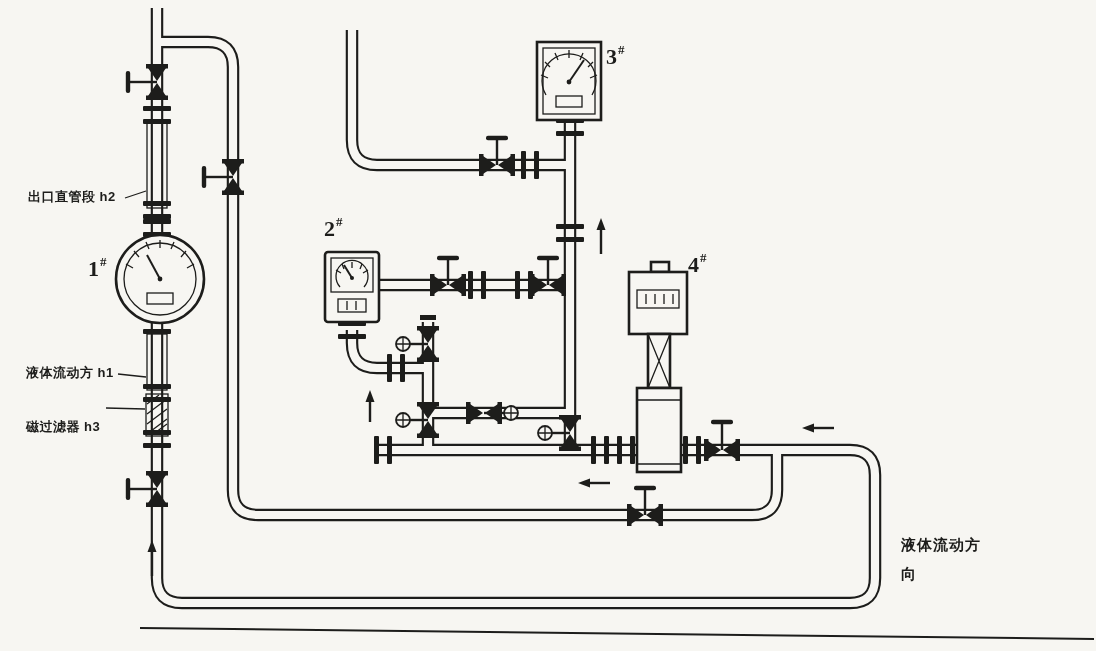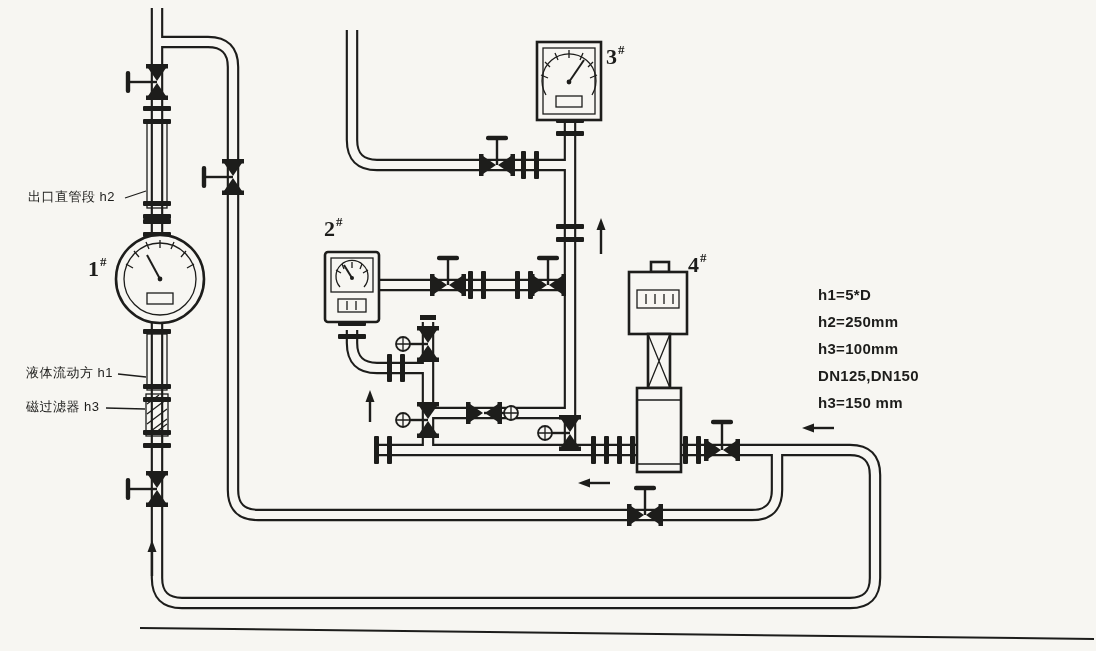--- a/index.html
+++ b/index.html
@@ -14,21 +14,21 @@
   
   .po{stroke:#1d1d1b;stroke-width:12.5;fill:none}
   .pi{stroke:#f7f6f2;stroke-width:8.2;fill:none}
   .shape{fill:#f7f6f2;stroke:#1d1d1b;stroke-width:2.6}
   .thin{fill:none;stroke:#1d1d1b;stroke-width:1.3}
   .stem{stroke:#1d1d1b;stroke-width:2.4;fill:none}
   .needle{stroke:#1d1d1b;stroke-width:2;fill:none}
   use.ink{fill:#1d1d1b}
   .inkfill{fill:#1d1d1b;stroke:none}
   
-  .lbl{position:absolute;font-weight:normal;white-space:nowrap;line-height:1.15}
+  .lbl{position:absolute;font-weight:bold;white-space:nowrap;line-height:1.15}
   .zh{font-size:13px;letter-spacing:.5px}
   .tag{font-family:"Liberation Serif", serif;font-size:22px;font-weight:700}
   .tag sup{font-size:13px;position:relative;top:-2px;left:1px}
   .specs{position:absolute;left:818px;top:281px;font-weight:bold;font-size:15px;line-height:27px;letter-spacing:.3px}
   .flow{position:absolute;left:901px;top:530px;font-weight:bold;font-size:15px;line-height:29px;letter-spacing:1px}
 </style>
 </head>
 <body>
 
 <div class="stage">
@@ -204,29 +204,26 @@
       <line class="thin" x1="125" y1="198" x2="146" y2="191"></line>
       <line class="thin" x1="118" y1="374" x2="146" y2="377"></line>
       <line class="thin" x1="106" y1="408" x2="145" y2="409"></line>
     </g>
 
     <line x1="140" y1="628" x2="1094" y2="639" class="thin" style="stroke-width:2"></line>
   </svg>
 
   <div class="lbl zh" style="left:28px;top:190px">出口直管段 h2</div>
   <div class="lbl zh" style="left:26px;top:366px">液体流动方 h1</div>
-  <div class="lbl zh" style="left:26px;top:400px">磁过滤器 h3</div>
+  <div class="lbl zh" style="left:26px;top:420px">磁过滤器 h3</div>
 
   <div class="lbl tag" style="left:88px;top:256px"><span>1</span><sup>#</sup></div>
   <div class="lbl tag" style="left:324px;top:216px"><span>2</span><sup>#</sup></div>
   <div class="lbl tag" style="left:606px;top:44px"><span>3</span><sup>#</sup></div>
   <div class="lbl tag" style="left:688px;top:252px"><span>4</span><sup>#</sup></div>
 
-  <div class="specs">
-    <div>h1=5*D</div>
-    <div>h2=250mm</div>
-    <div>h3=100mm</div>
-    <div>DN125,DN150</div>
-    <div>h3=150 mm</div>
+
+  <div class="flow">
+    <div>液体流动方</div>
+    <div>向</div>
   </div>
 
-
 </div>
 
 </body></html>

